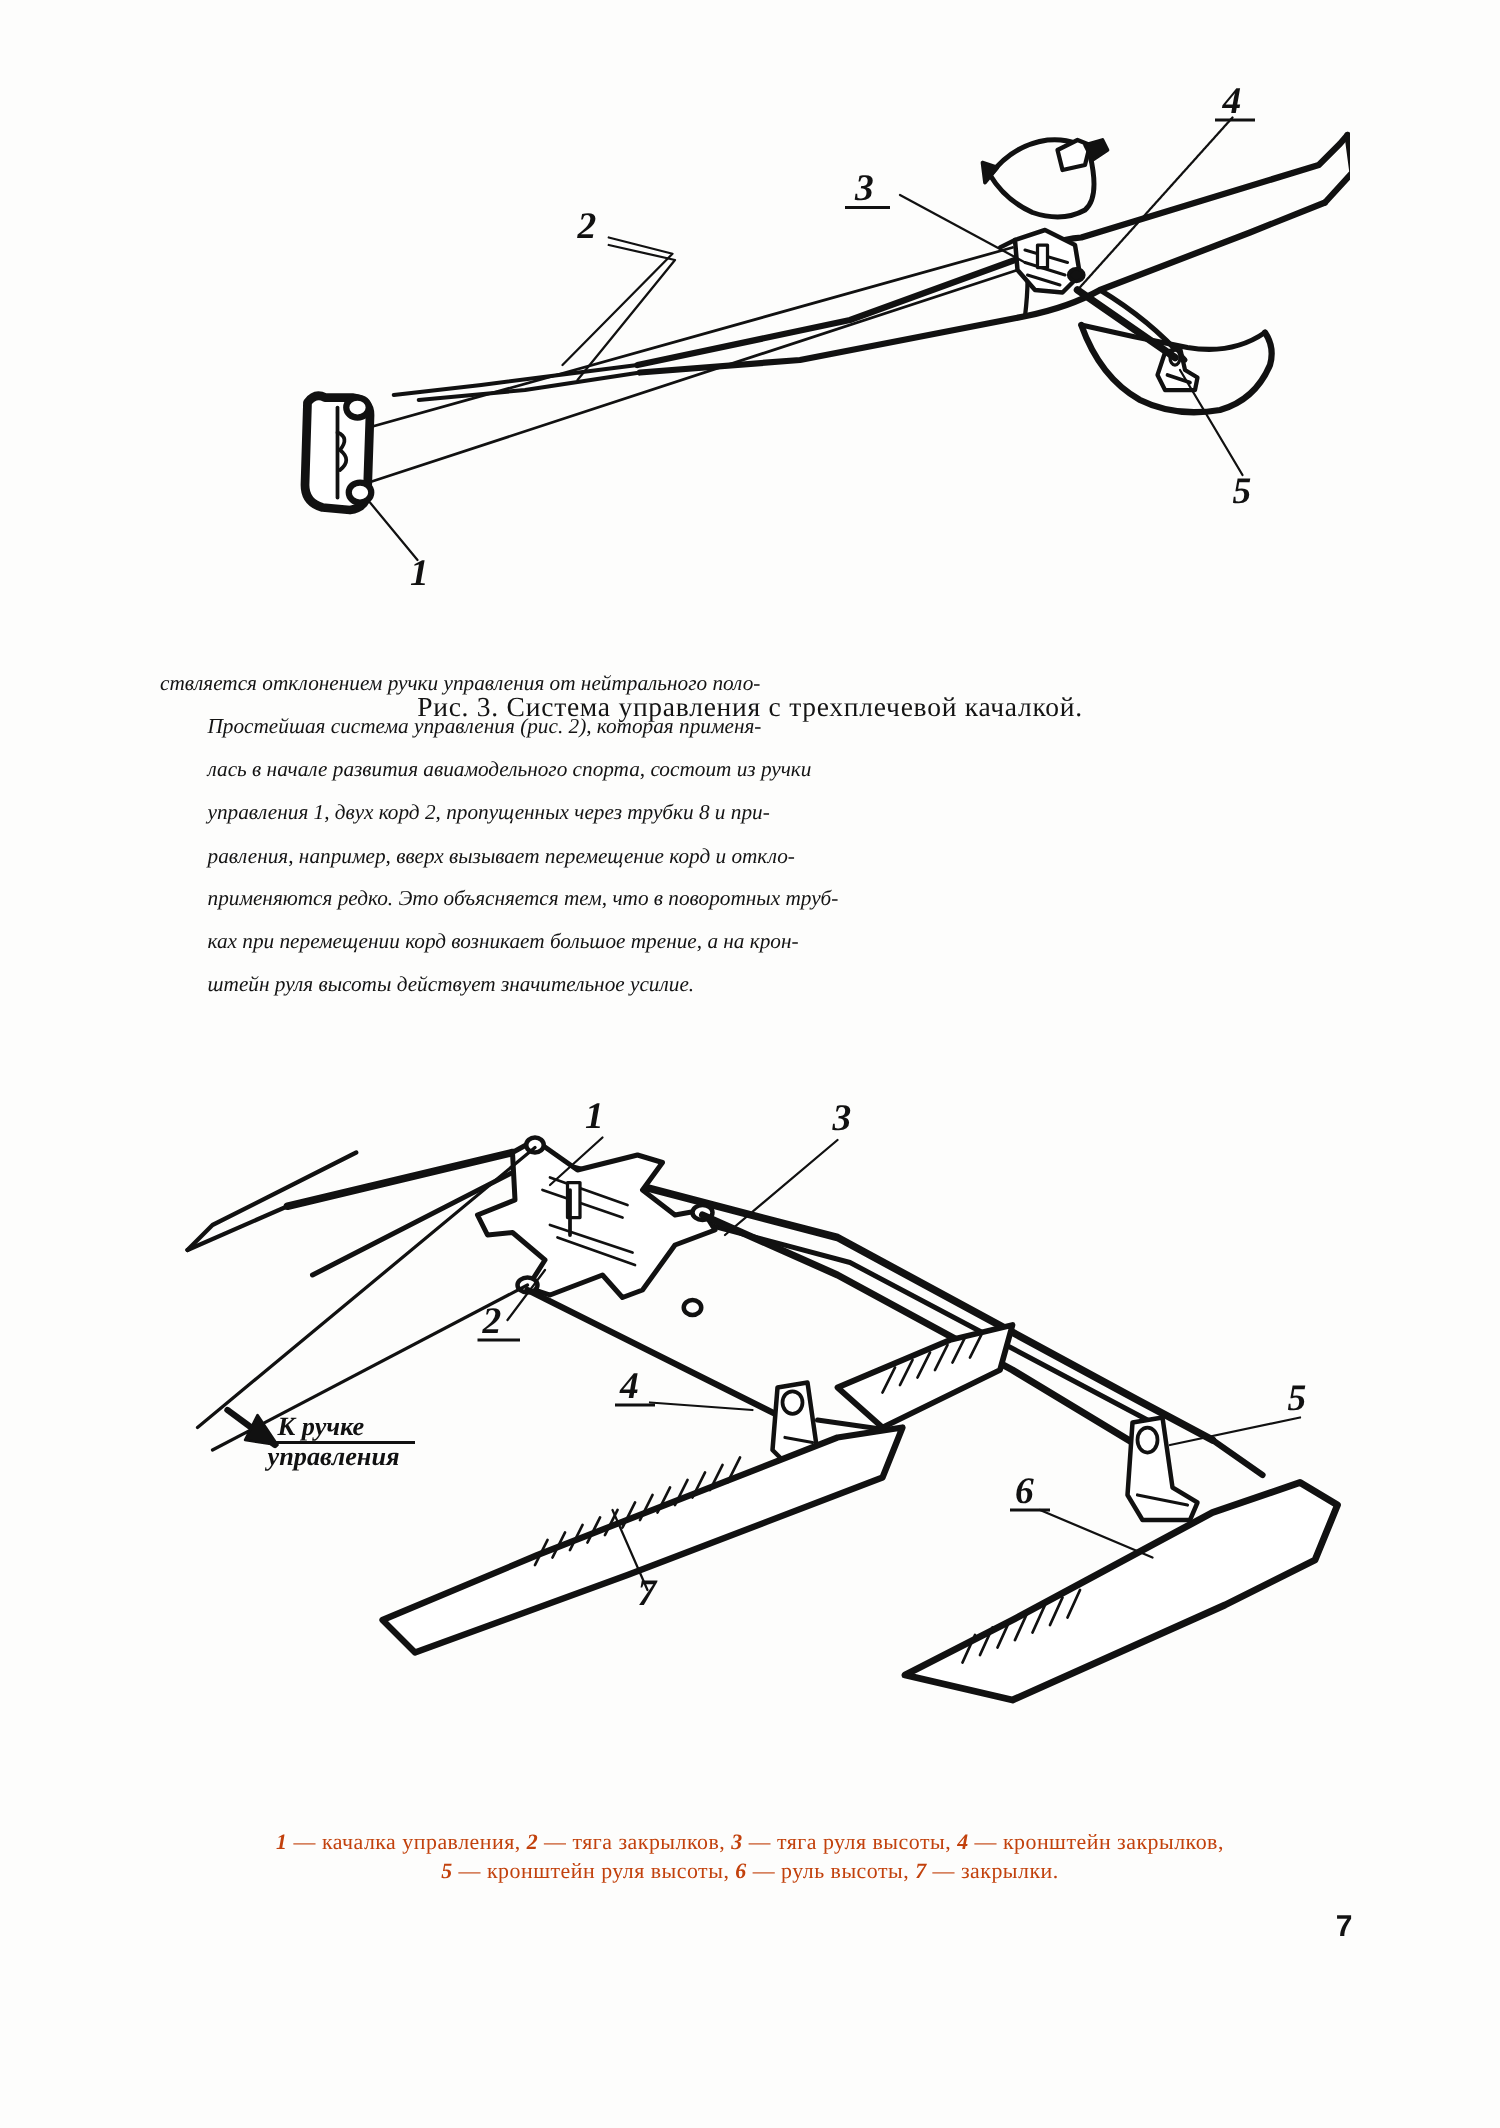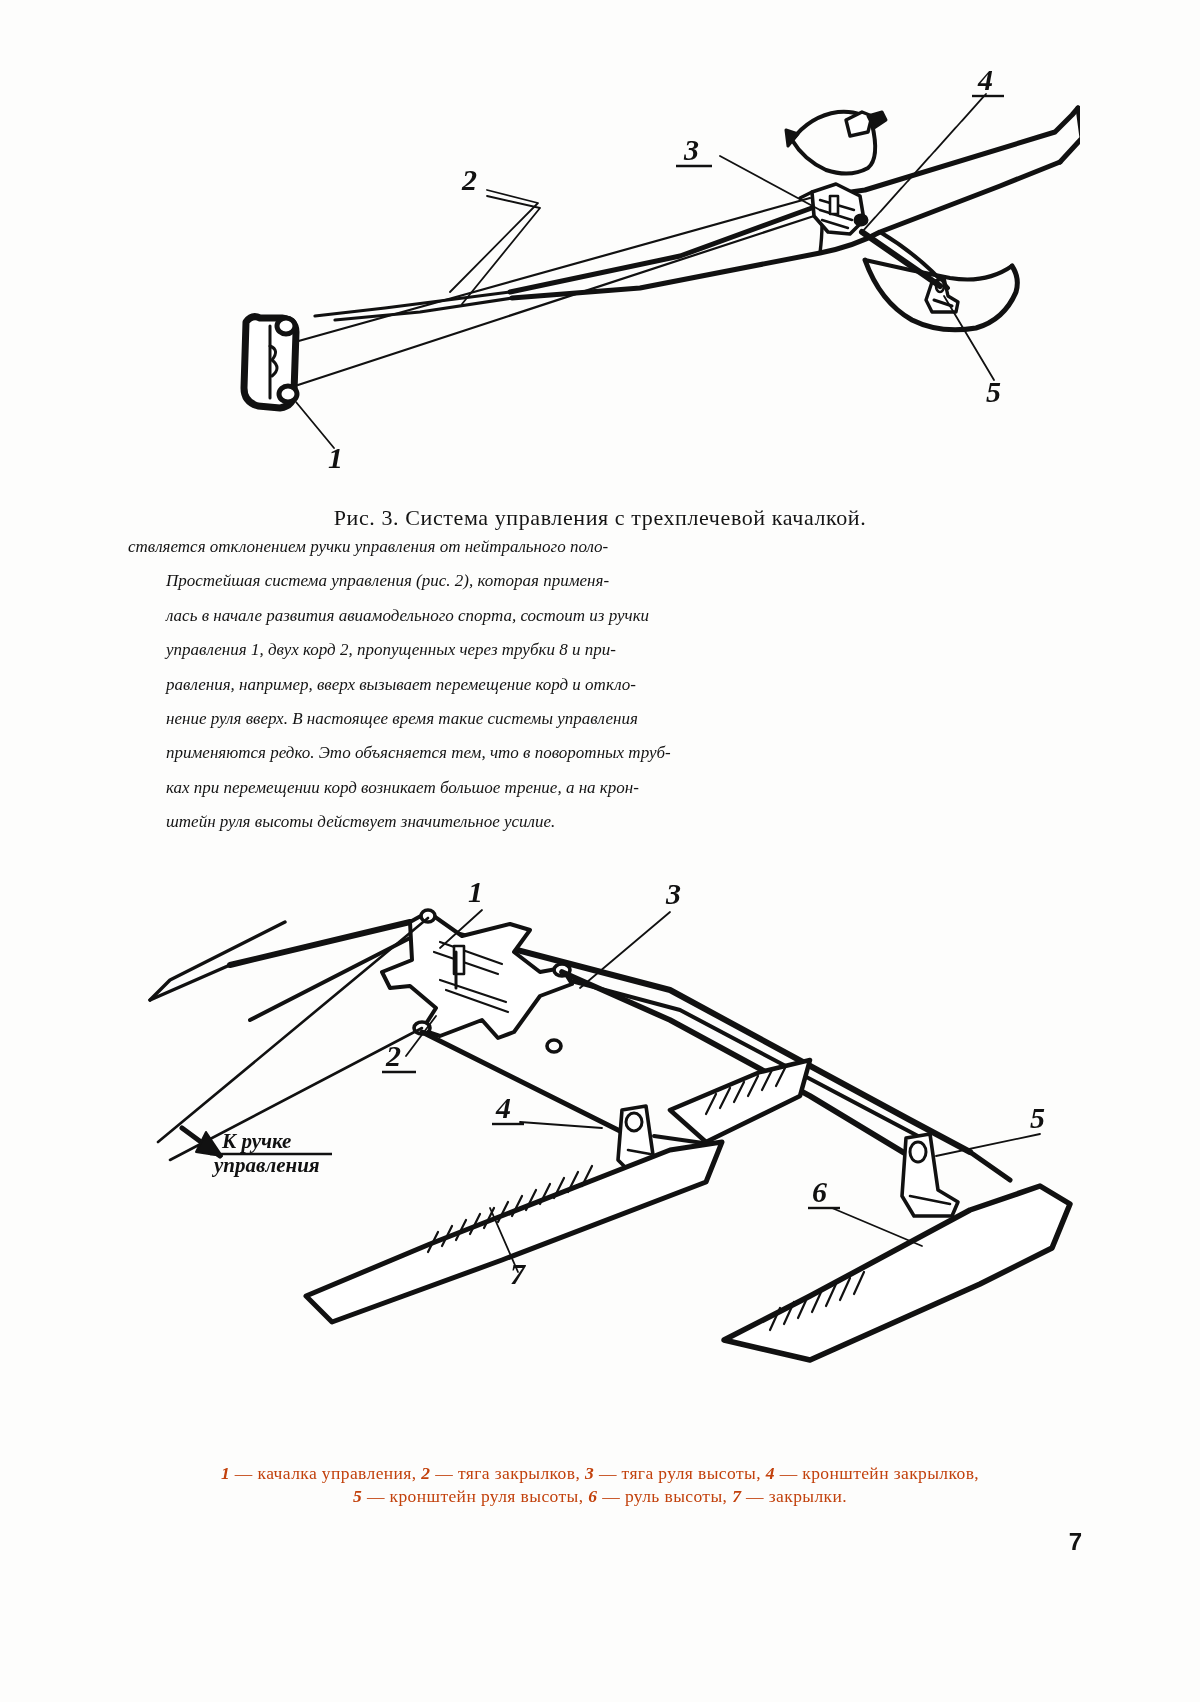--- a/index.html
+++ b/index.html
@@ -34,20 +34,21 @@
   .figure svg { display: block; width: 100%; height: 100%; }
 
   .fig-caption {
     position: absolute;
     width: 100%;
     text-align: center;
     font-family: "Liberation Serif", "DejaVu Serif", serif;
     font-size: 22px;
     letter-spacing: 0.6px;
     color: #141414;
+    margin-top: 48px;
   }
   #fig3-caption { left: 0; top: 505px; }
   #fig4-caption { left: 0; top: 1432px; }
 
   .fig-legend {
     position: absolute;
     left: 110px;
     top: 1462px;
     width: 980px;
     text-align: center;
@@ -185,21 +186,20 @@
 
   <div id="body-text">
     <p>
       <span class="ln">ствляется отклонением ручки управления от нейтрального поло-</span>
     </p>
     <p class="indent">
       <span class="ln">Простейшая система управления (рис. 2), которая применя-</span>
       <span class="ln">лась в начале развития авиамодельного спорта, состоит из ручки</span>
       <span class="ln">управления 1, двух корд 2, пропущенных через трубки  8 и при-</span>
       <span class="ln">равления, например, вверх вызывает перемещение корд и откло-</span>
-      <span class="ln">нение руля вверх. В настоящее время такие системы управления</span>
       <span class="ln">применяются  редко. Это объясняется тем, что в поворотных труб-</span>
       <span class="ln">ках при перемещении корд возникает большое трение, а на крон-</span>
       <span class="ln">штейн руля высоты действует значительное усилие.</span>
     </p>
   </div>
 
   <div class="figure" id="figure-4">
     <svg viewBox="0 0 980 560" xmlns="http://www.w3.org/2000/svg">
       <g fill="none" stroke="#111" stroke-linecap="round" stroke-linejoin="round">
 

